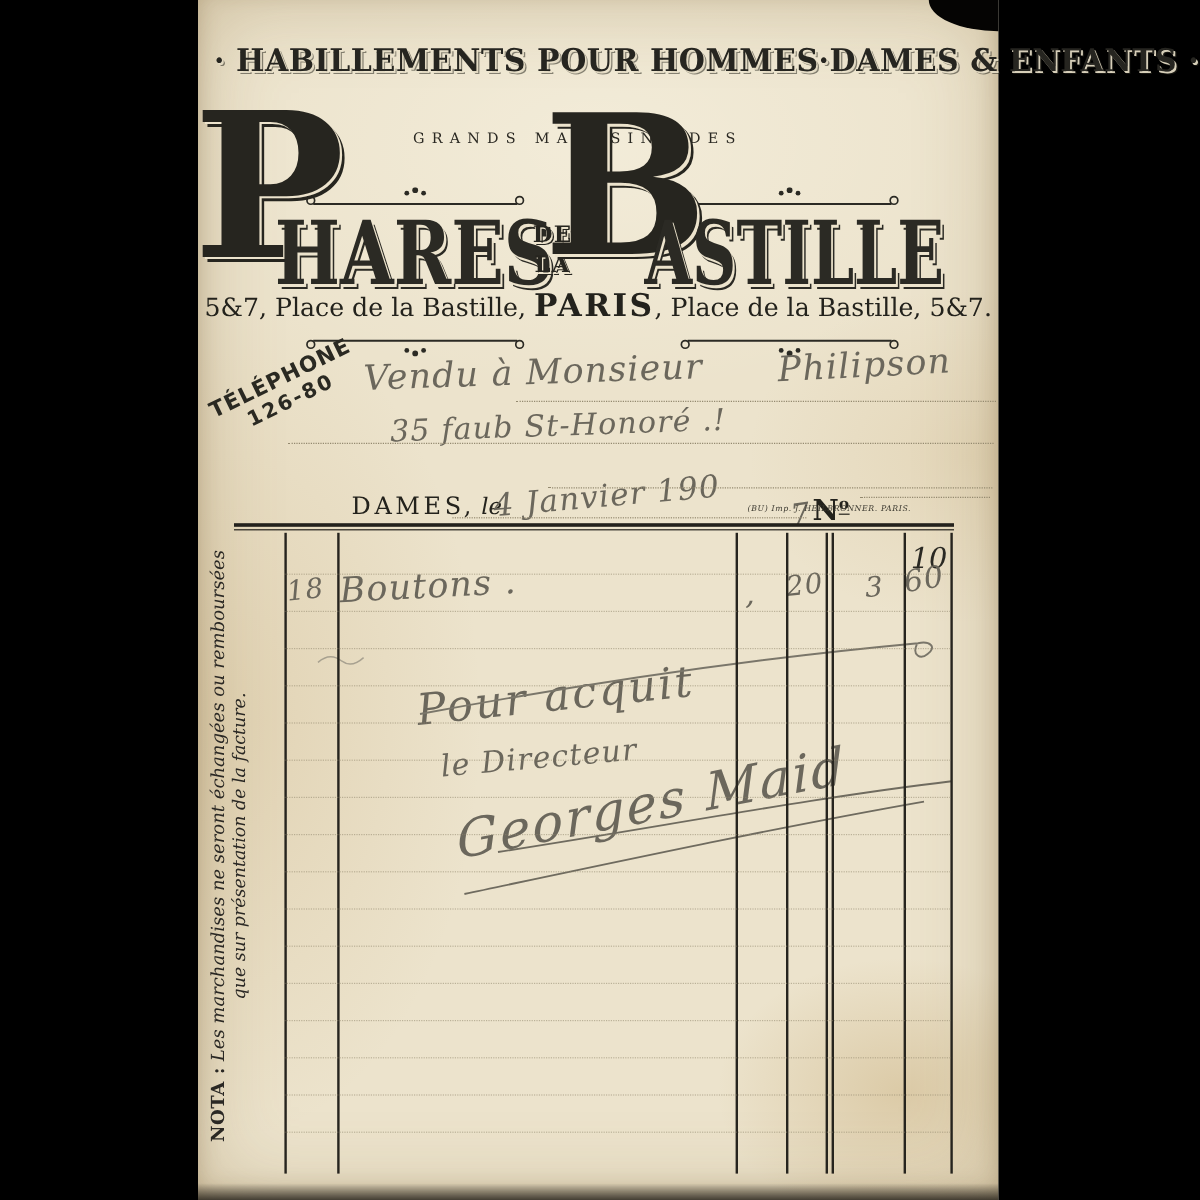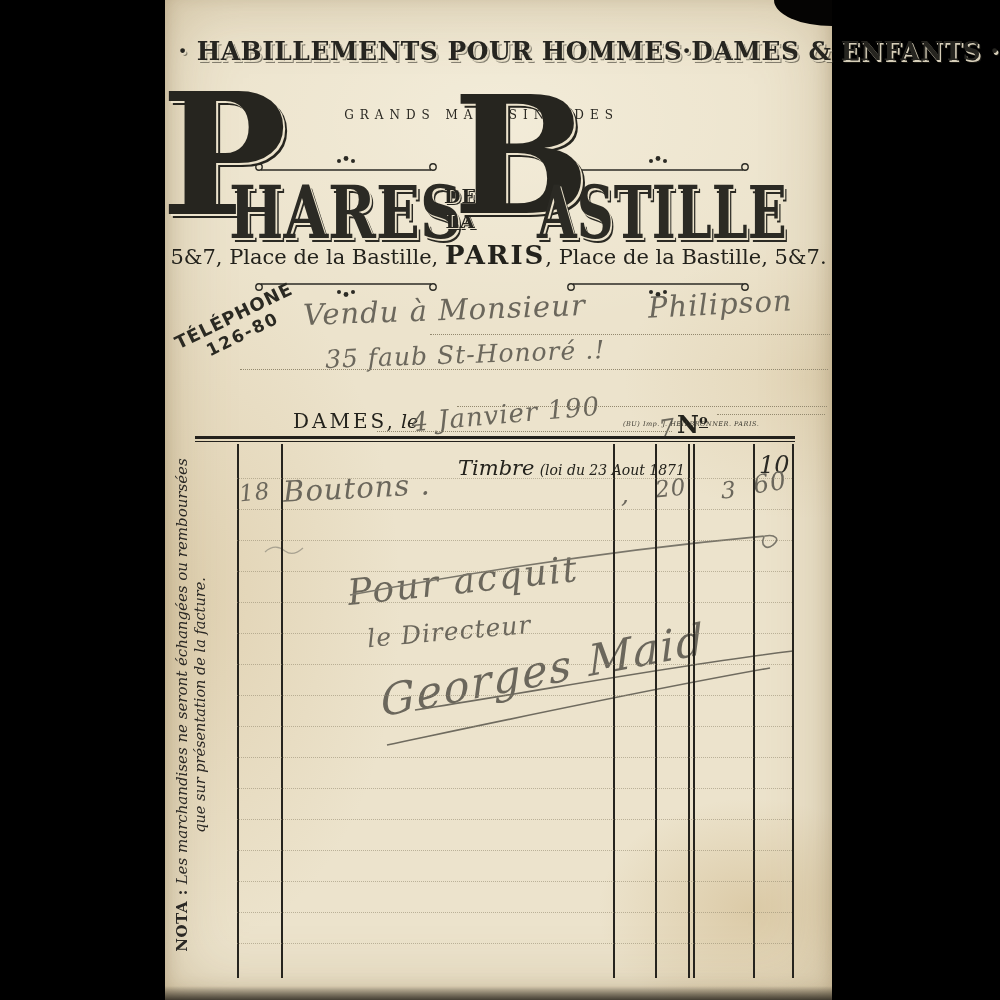--- a/index.html
+++ b/index.html
@@ -189,21 +189,20 @@
 
   <div class="abs city-line"><span class="c">DAMES,</span> <span class="le">le</span></div>
   <div class="abs hand date-hand">4 Janvier 190</div>
   <div class="abs hand date-digit">7</div>
   <div class="abs number-label"><span>N</span><sup>o</sup></div>
   <div class="abs printer-mark">(BU) Imp. J. HEILBRONNER. PARIS.</div>
 
   <div class="abs rule-thick"></div>
   <div class="abs rule-thin"></div>
 
-  <div class="abs stamp-notice"><span class="t">Timbre</span> <span class="l">(loi du 23 Aout 1871</span></div>
   <div class="abs stamp-value">10</div>
 
   <div class="abs hand qty-hand">18</div>
   <div class="abs hand desc-hand">Boutons .</div>
   <div class="abs hand sep-hand">,</div>
   <div class="abs hand unit-hand">20</div>
   <div class="abs hand francs-hand">3</div>
   <div class="abs hand centimes-hand">60</div>
 
   <div class="abs hand ack-1">Pour acquit</div>

